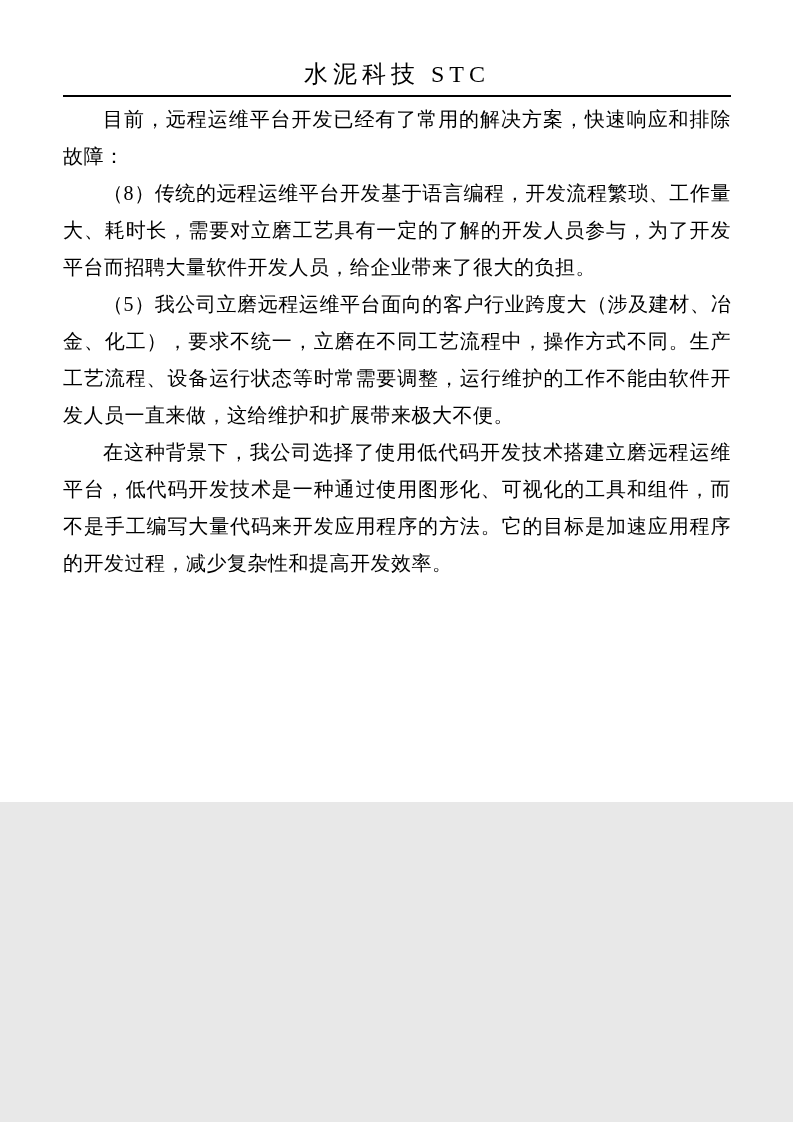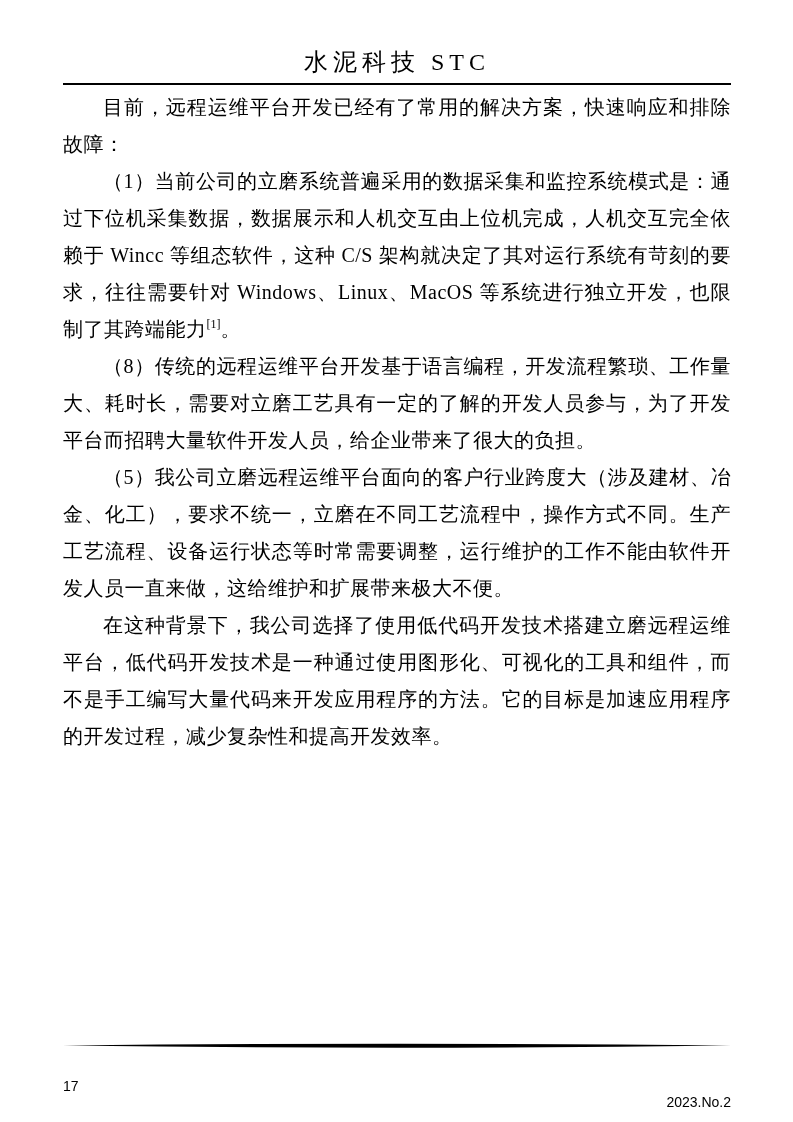--- a/index.html
+++ b/index.html
@@ -3,26 +3,26 @@
 <meta charset="utf-8">
 <style>
   html, body {
     margin: 0;
     padding: 0;
     background: #e8e8e8;
   }
   .page {
     position: relative;
     width: 793px;
-    height: 1122px;
+    height: 802px;
     margin: 0 auto;
     background: #ffffff;
     color: #000000;
     box-sizing: border-box;
-    padding: 46px 62px 0 63px;
+    padding: 58px 62px 0 63px;
     font-family: "Liberation Serif", "DejaVu Serif", serif;
     overflow: hidden;
   }
   .journal-title {
     text-align: center;
     font-size: 24px;
     line-height: 32px;
     letter-spacing: 5px;
     white-space: nowrap;
   }
@@ -83,21 +83,20 @@
 
 <div class="page">
 
   <header>
     <div class="journal-title">水泥科技 STC</div>
     <div class="header-rule"></div>
   </header>
 
   <main class="article-body">
     <p>目前，远程运维平台开发已经有了常用的解决方案，快速响应和排除故障：</p>
-    <p><span>（1）当前公司的立磨系统普遍采用的数据采集和监控系统模式是：通过下位机采集数据，数据展示和人机交互由上位机完成，人机交互完全依赖于 Wincc 等组态软件，这种 C/S 架构就决定了其对运行系统有苛刻的要求，往往需要针对 Windows、Linux、MacOS 等系统进行独立开发，也限制了其跨端能力</span><sup>[1]</sup><span>。</span></p>
     <p>（8）传统的远程运维平台开发基于语言编程，开发流程繁琐、工作量大、耗时长，需要对立磨工艺具有一定的了解的开发人员参与，为了开发平台而招聘大量软件开发人员，给企业带来了很大的负担。</p>
     <p>（5）我公司立磨远程运维平台面向的客户行业跨度大（涉及建材、冶金、化工），要求不统一，立磨在不同工艺流程中，操作方式不同。生产工艺流程、设备运行状态等时常需要调整，运行维护的工作不能由软件开发人员一直来做，这给维护和扩展带来极大不便。</p>
     <p>在这种背景下，我公司选择了使用低代码开发技术搭建立磨远程运维平台，低代码开发技术是一种通过使用图形化、可视化的工具和组件，而不是手工编写大量代码来开发应用程序的方法。它的目标是加速应用程序的开发过程，减少复杂性和提高开发效率。</p>
   </main>
 
   <footer class="page-footer">
     <svg class="footer-rule" viewBox="0 0 668 8" preserveAspectRatio="none">
       <path d="M0,3.5 Q334,0 668,3.5 Q334,8 0,3.5 Z" fill="#000000"></path>
     </svg>
     <div class="footer-row">

